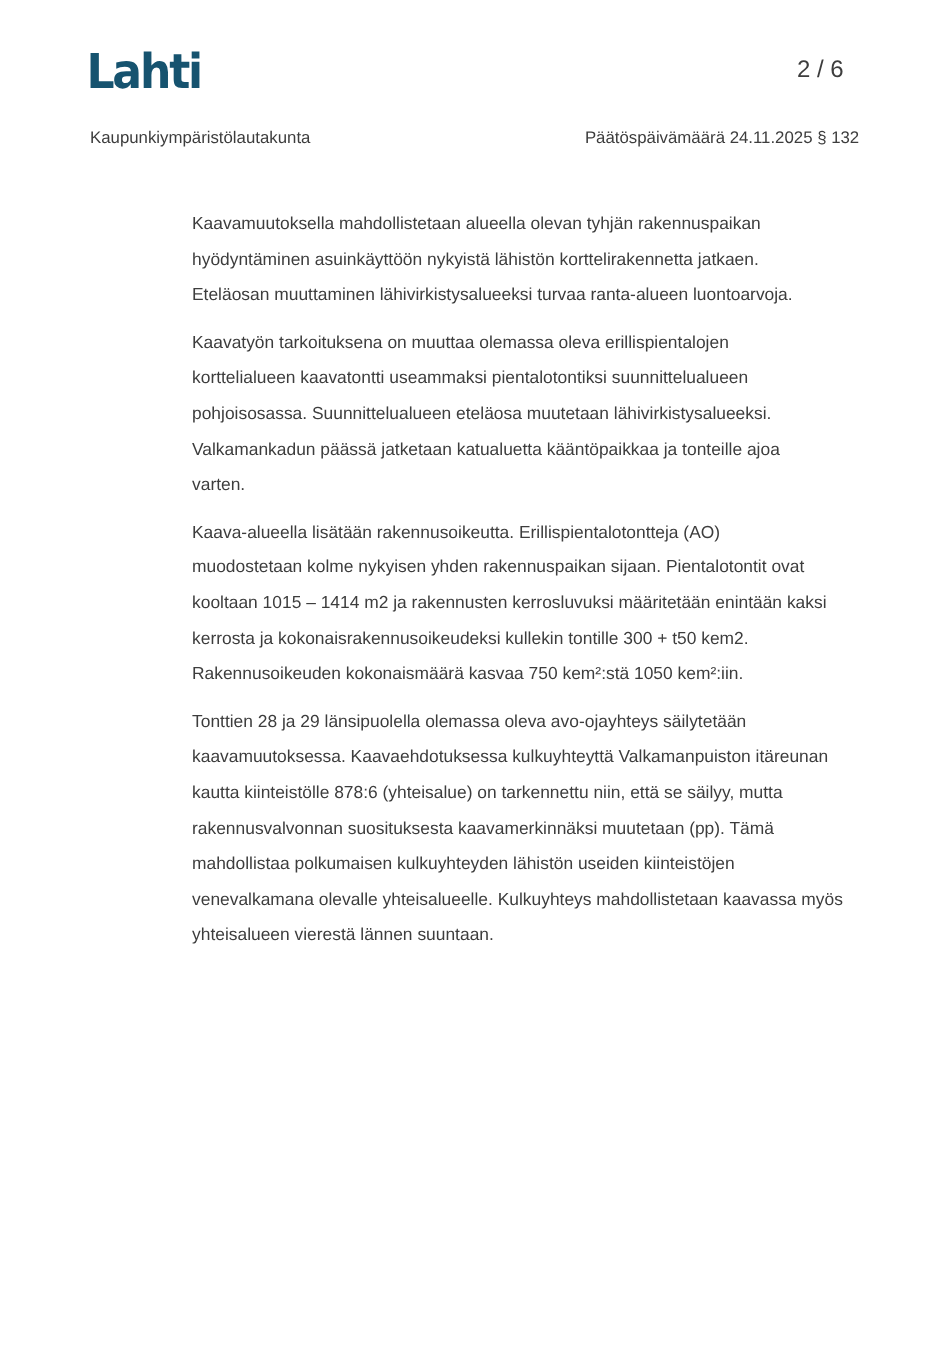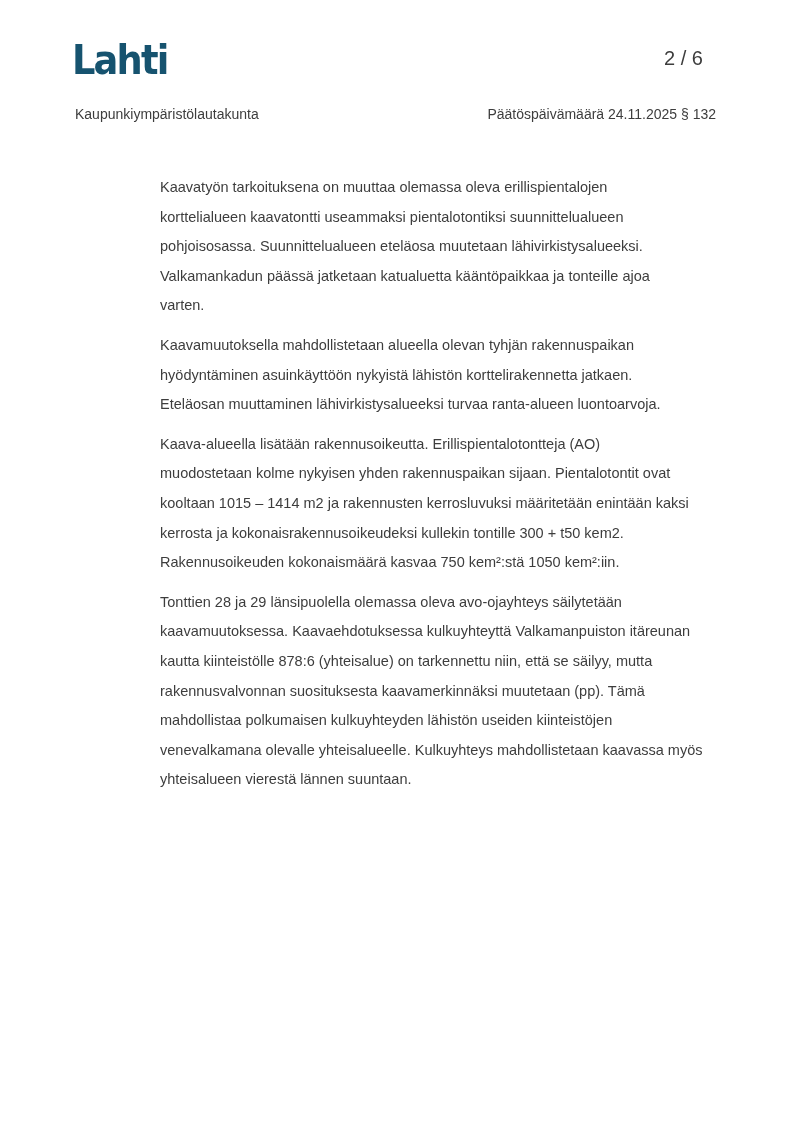--- a/index.html
+++ b/index.html
@@ -65,19 +65,19 @@
   <div class="logo">Lahti</div>
 
   <div class="page-number">2 / 6</div>
 
   <div class="header-row">
     <span>Kaupunkiympäristölautakunta</span>
     <span>Päätöspäivämäärä 24.11.2025 § 132</span>
   </div>
 
   <div class="doc-body">
+      <p class="para">Kaavamuutoksella mahdollistetaan alueella olevan tyhjän rakennuspaikan<br>hyödyntäminen asuinkäyttöön nykyistä lähistön korttelirakennetta jatkaen.<br>Eteläosan muuttaminen lähivirkistysalueeksi turvaa ranta-alueen luontoarvoja.</p>
       <p class="para">Kaavatyön tarkoituksena on muuttaa olemassa oleva erillispientalojen<br>korttelialueen kaavatontti useammaksi pientalotontiksi suunnittelualueen<br>pohjoisosassa. Suunnittelualueen eteläosa muutetaan lähivirkistysalueeksi.<br>Valkamankadun päässä jatketaan katualuetta kääntöpaikkaa ja tonteille ajoa<br>varten.</p>
-      <p class="para">Kaavamuutoksella mahdollistetaan alueella olevan tyhjän rakennuspaikan<br>hyödyntäminen asuinkäyttöön nykyistä lähistön korttelirakennetta jatkaen.<br>Eteläosan muuttaminen lähivirkistysalueeksi turvaa ranta-alueen luontoarvoja.</p>
       <p class="para">Kaava-alueella lisätään rakennusoikeutta. Erillispientalotontteja (AO)<br>muodostetaan kolme nykyisen yhden rakennuspaikan sijaan. Pientalotontit ovat<br>kooltaan 1015 – 1414 m2 ja rakennusten kerrosluvuksi määritetään enintään kaksi<br>kerrosta ja kokonaisrakennusoikeudeksi kullekin tontille 300 + t50 kem2.<br>Rakennusoikeuden kokonaismäärä kasvaa 750 kem²:stä 1050 kem²:iin.</p>
       <p class="para">Tonttien 28 ja 29 länsipuolella olemassa oleva avo-ojayhteys säilytetään<br>kaavamuutoksessa. Kaavaehdotuksessa kulkuyhteyttä Valkamanpuiston itäreunan<br>kautta kiinteistölle 878:6 (yhteisalue) on tarkennettu niin, että se säilyy, mutta<br>rakennusvalvonnan suosituksesta kaavamerkinnäksi muutetaan (pp). Tämä<br>mahdollistaa polkumaisen kulkuyhteyden lähistön useiden kiinteistöjen<br>venevalkamana olevalle yhteisalueelle. Kulkuyhteys mahdollistetaan kaavassa myös<br>yhteisalueen vierestä lännen suuntaan.</p>
     </div>
 
 </div>
 
 </body></html>

